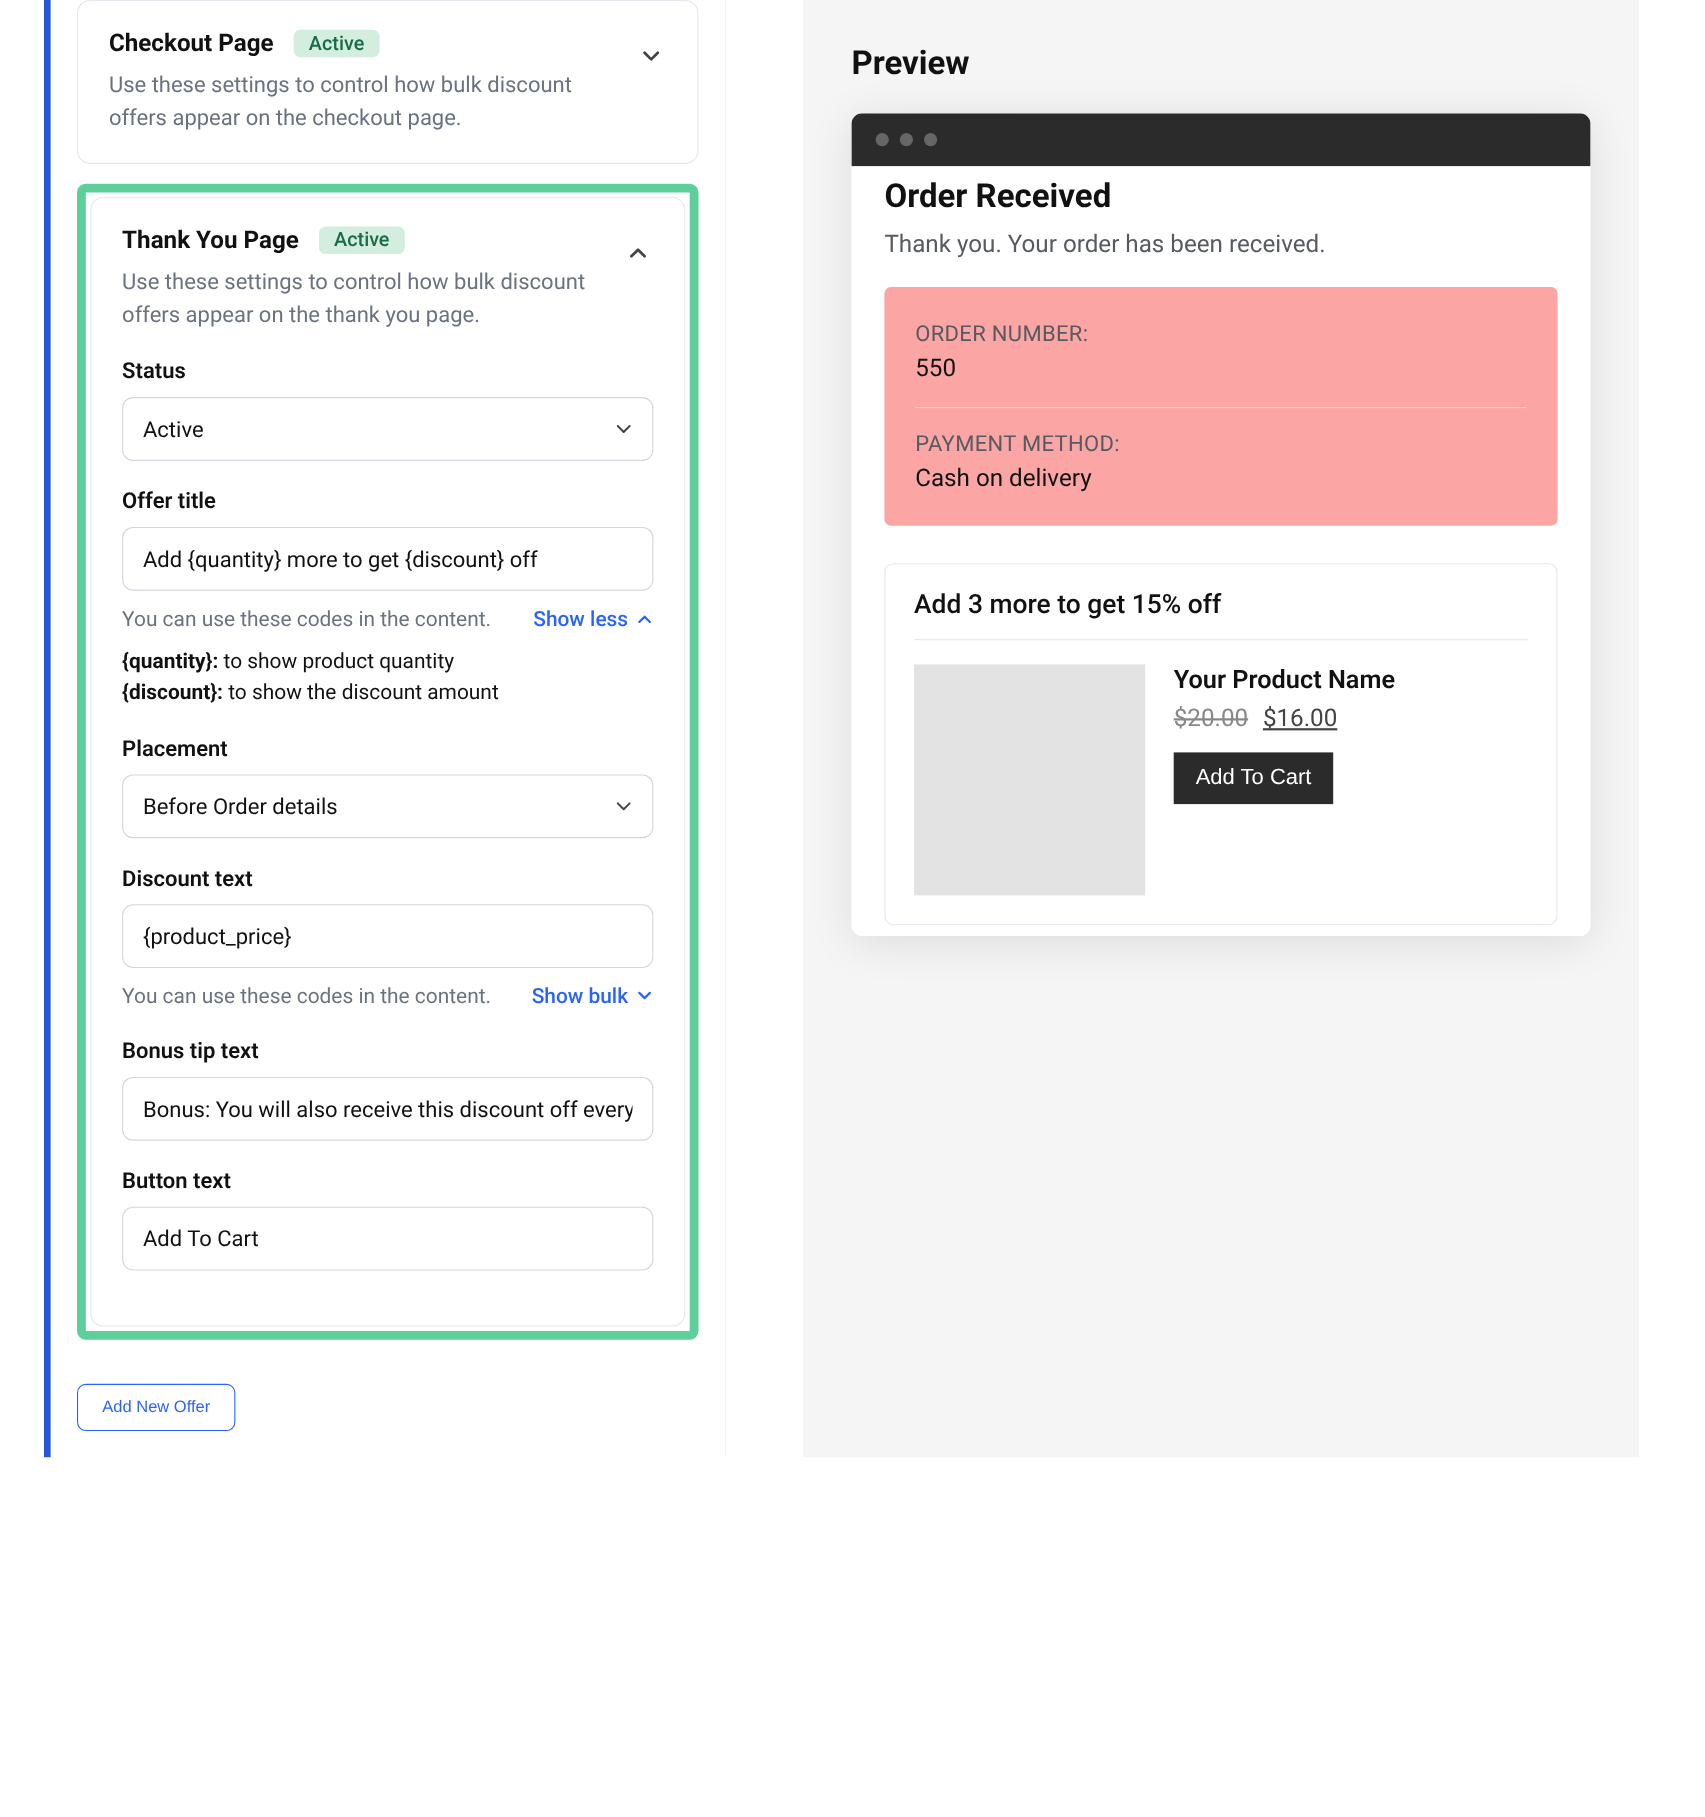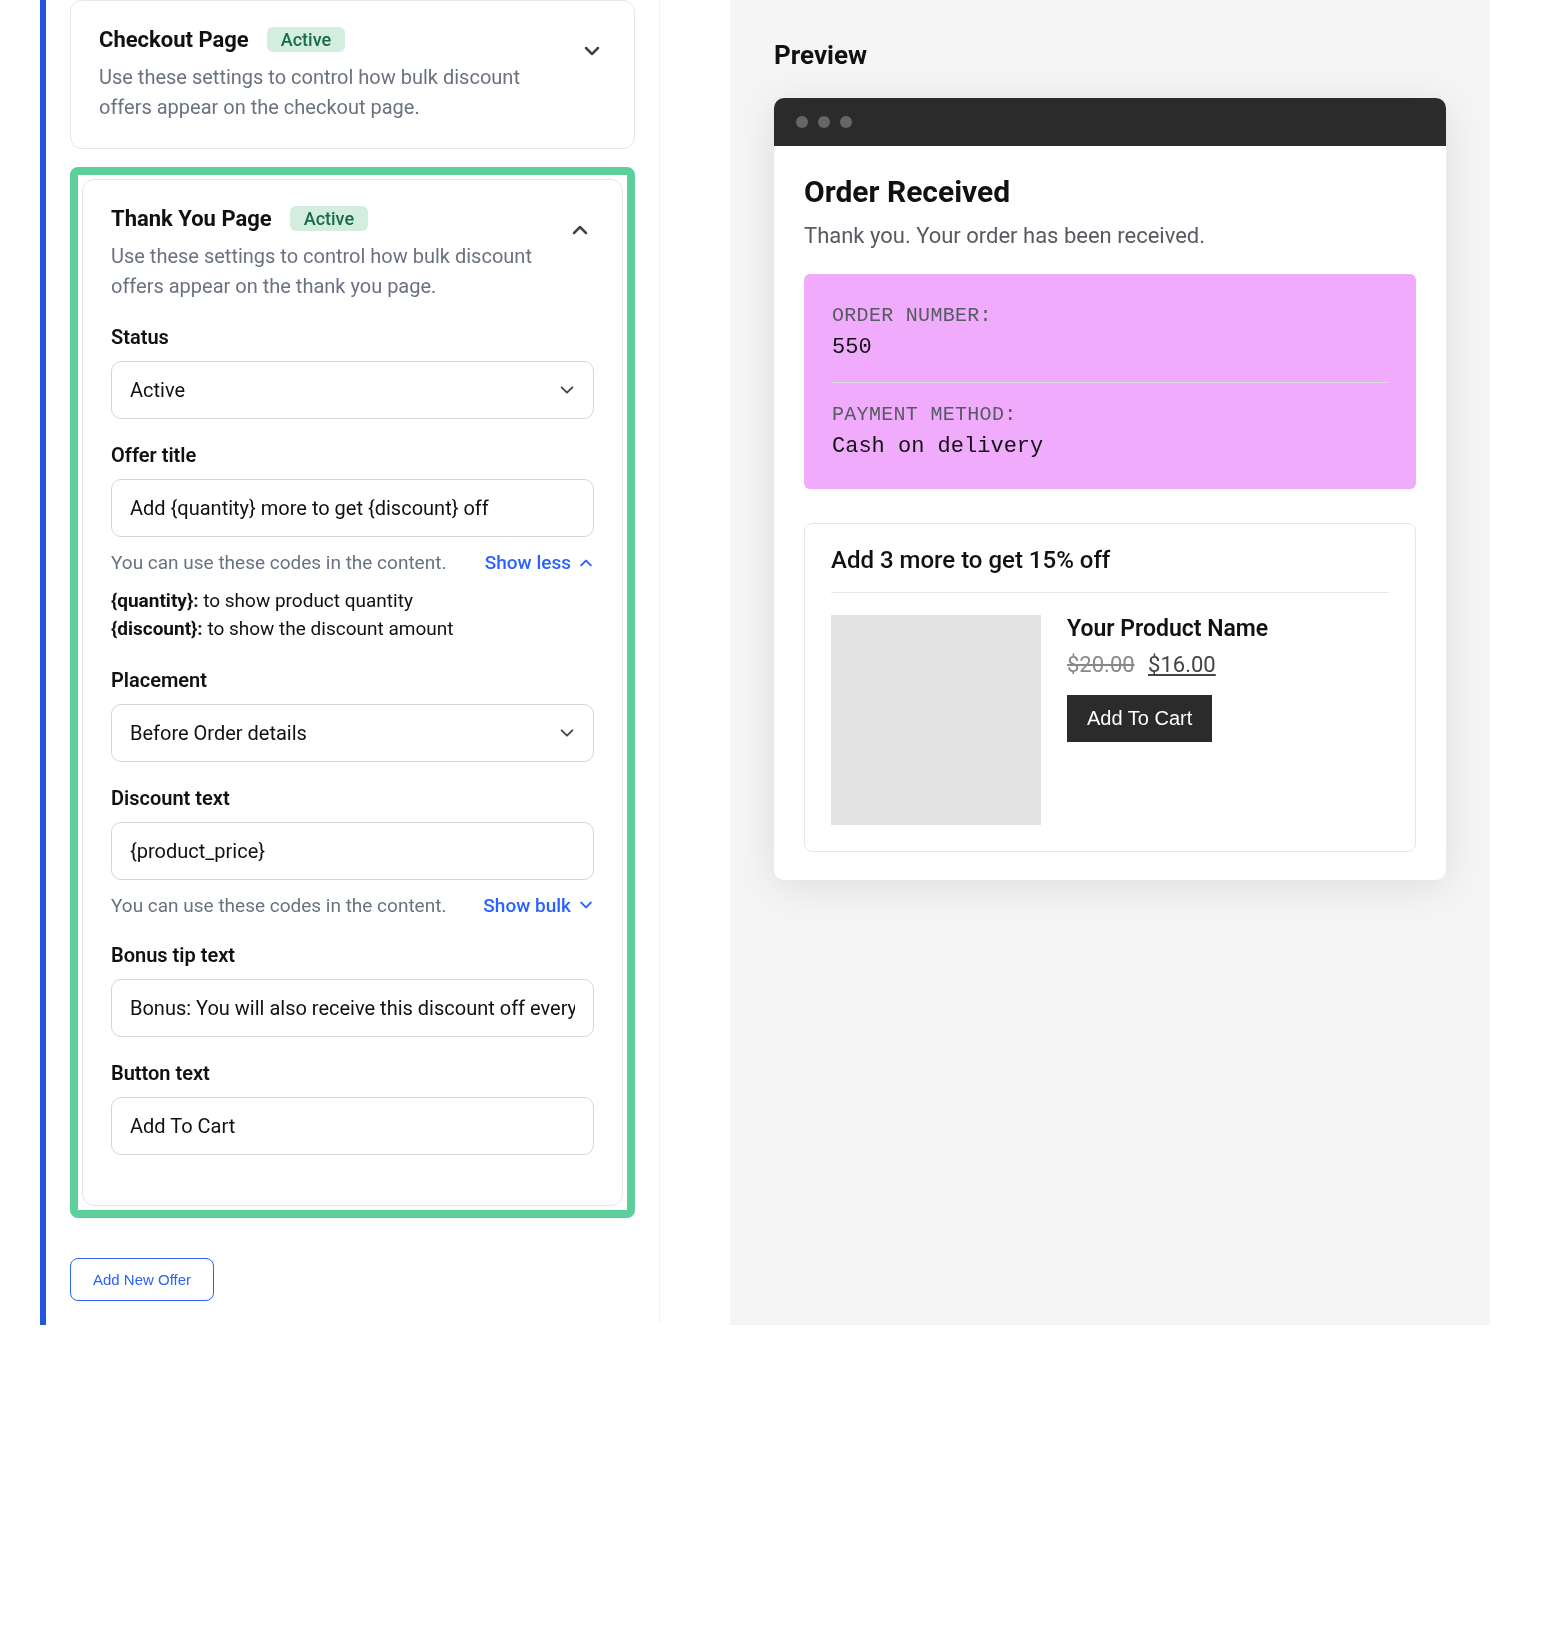--- a/index.html
+++ b/index.html
@@ -154,21 +154,21 @@
       border-radius: 8px;
       cursor: pointer;
       margin-top: 18px;
     }
     .right-col {
       width: 760px;
       background: #f5f5f5;
       padding: 40px 0 40px 0;
     }
     .preview-title {
-      font-size: 26px;
+      font-size: 30px;
       font-weight: 700;
       color: #111;
       margin: 0 44px 28px;
     }
     .browser {
       margin: 0 44px;
       border-radius: 10px;
       overflow: hidden;
       box-shadow: 0 6px 40px rgba(0,0,0,0.10);
       background: #fff;
@@ -179,38 +179,37 @@
       display: flex;
       gap: 10px;
     }
     .dot {
       width: 12px;
       height: 12px;
       border-radius: 50%;
       background: #666;
     }
     .browser-body {
-      padding: 28px 30px;
+      padding: 10px 30px;
     }
     .order-heading {
       font-size: 30px;
       font-weight: 700;
       color: #111;
     }
     .order-sub {
       color: #575a60;
       font-size: 22px;
       margin-top: 14px;
     }
     .order-box {
-      background: #f0abfc;
+      background: #fca5a5;
       border-radius: 6px;
       padding: 26px 28px;
       margin-top: 26px;
-      font-family: Liberation Mono, monospace;
     }
     .order-kv {
       padding: 4px 0;
     }
     .order-kv + .order-kv {
       border-top: 1px solid #dcdcdc;
       margin-top: 18px;
       padding-top: 20px;
     }
     .order-key {

